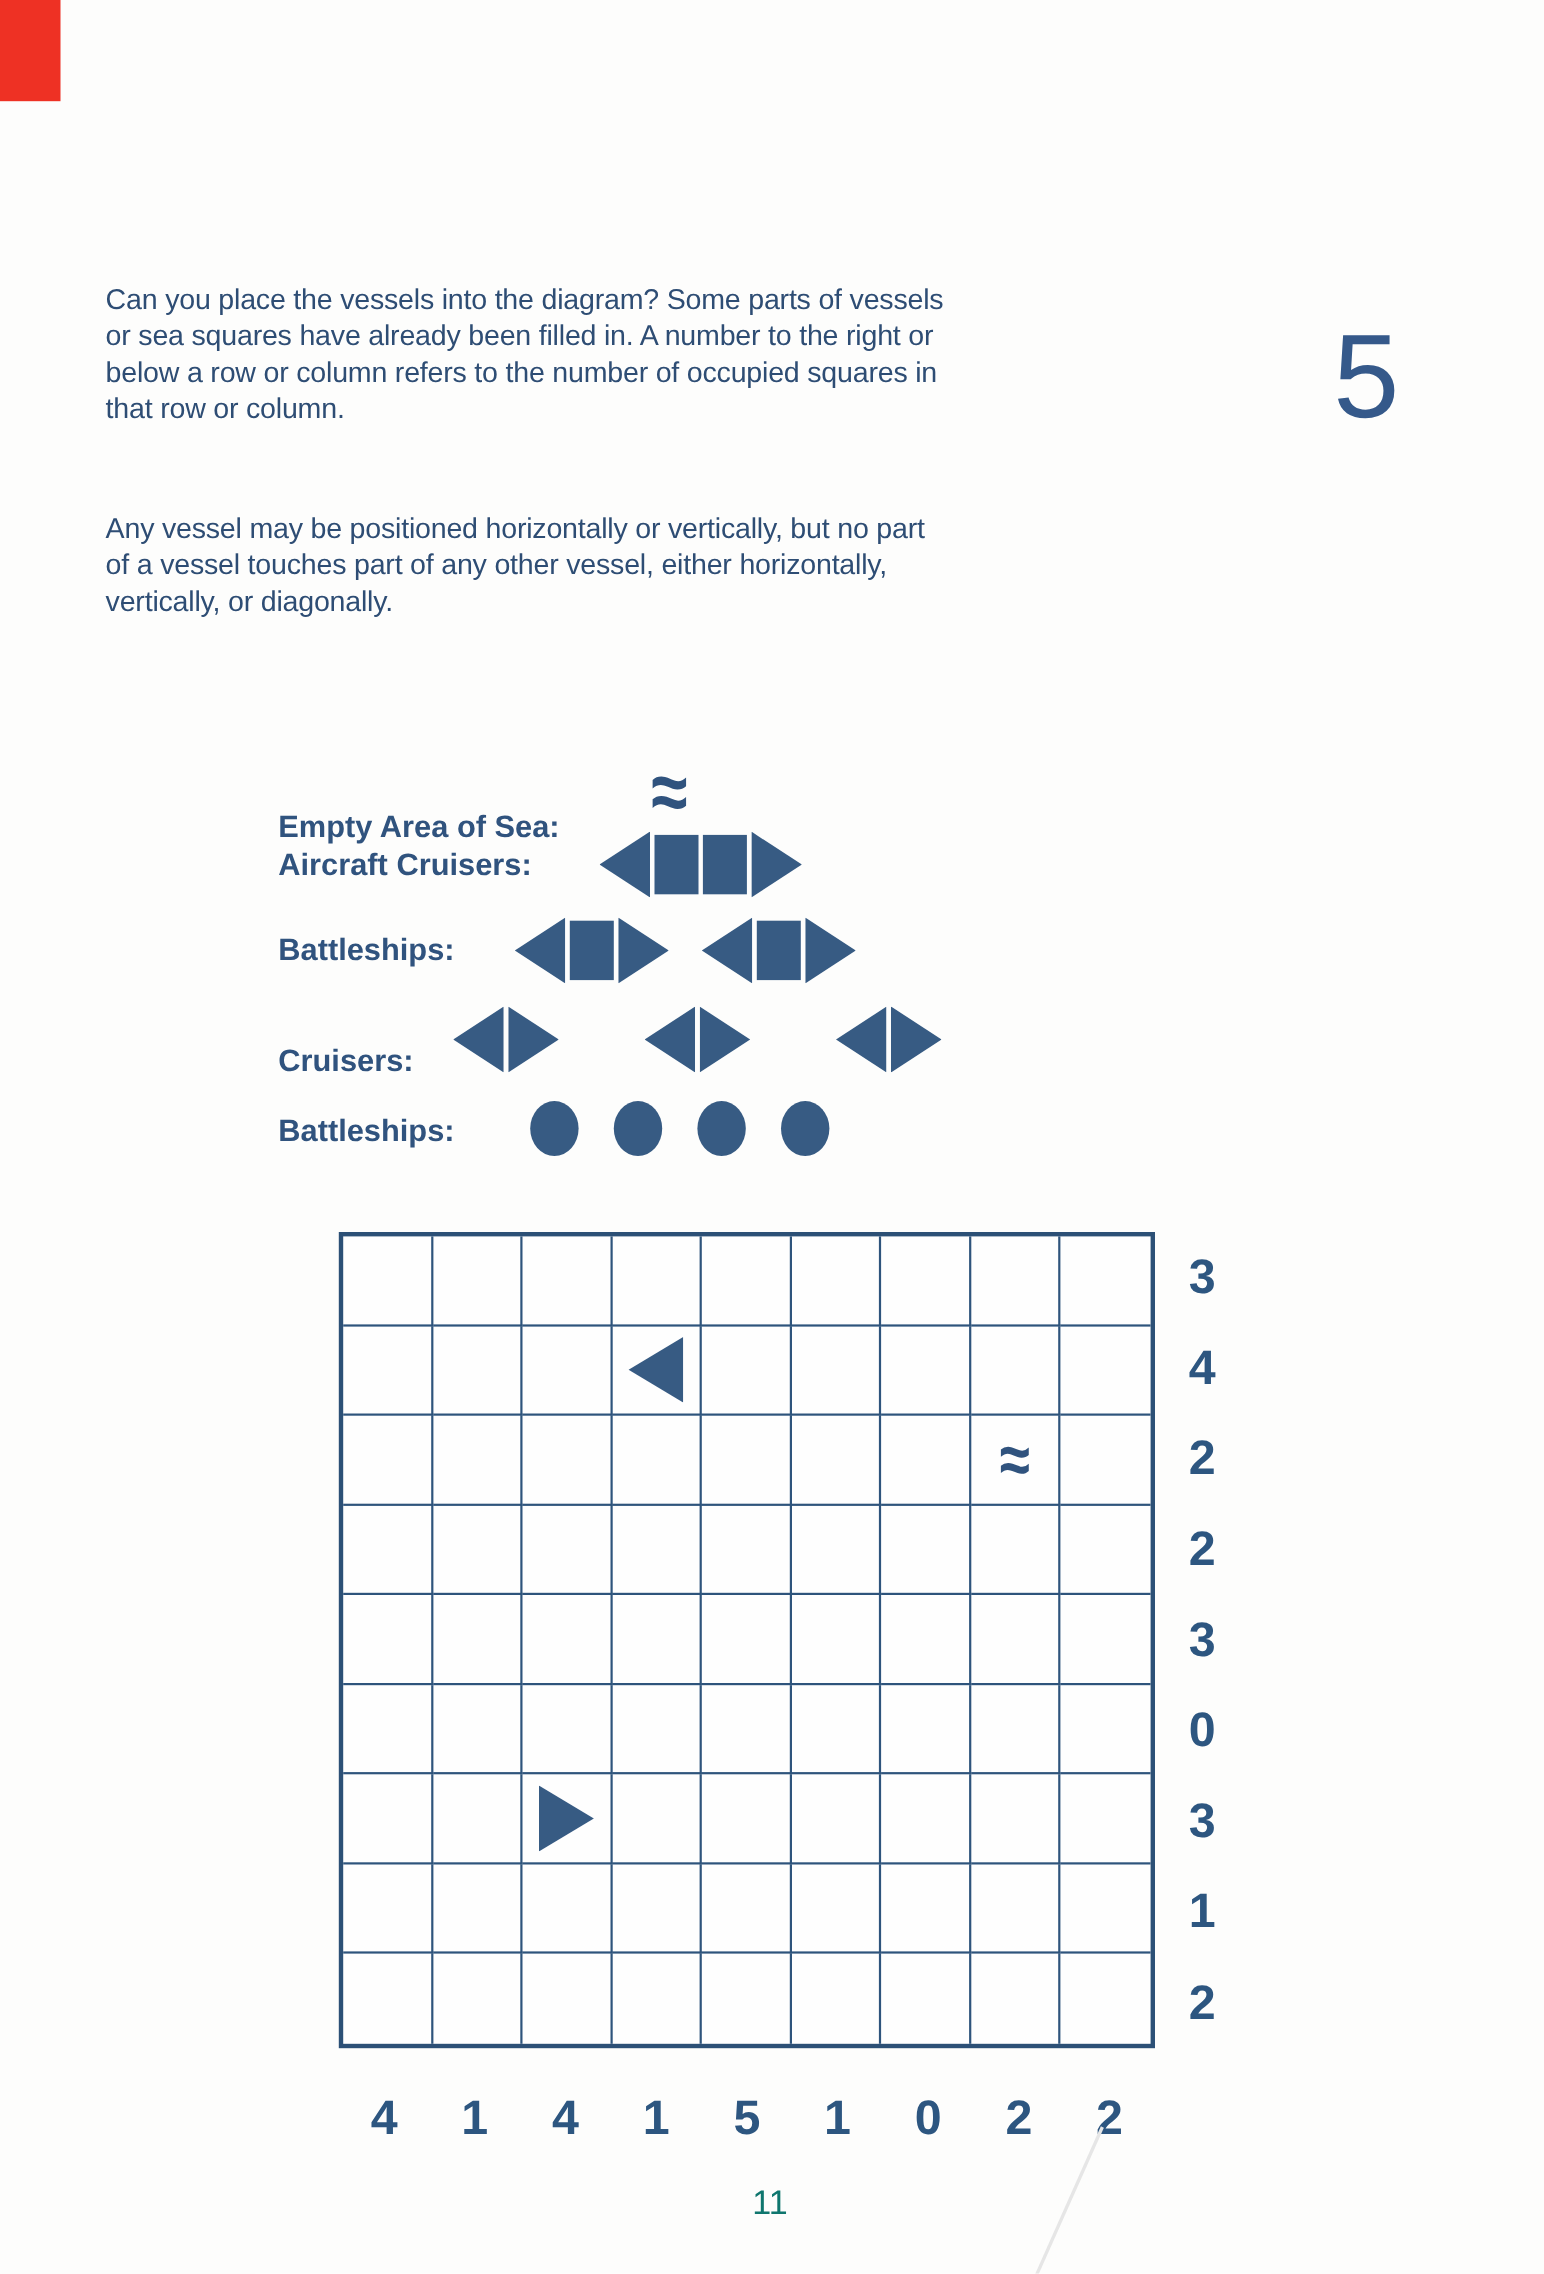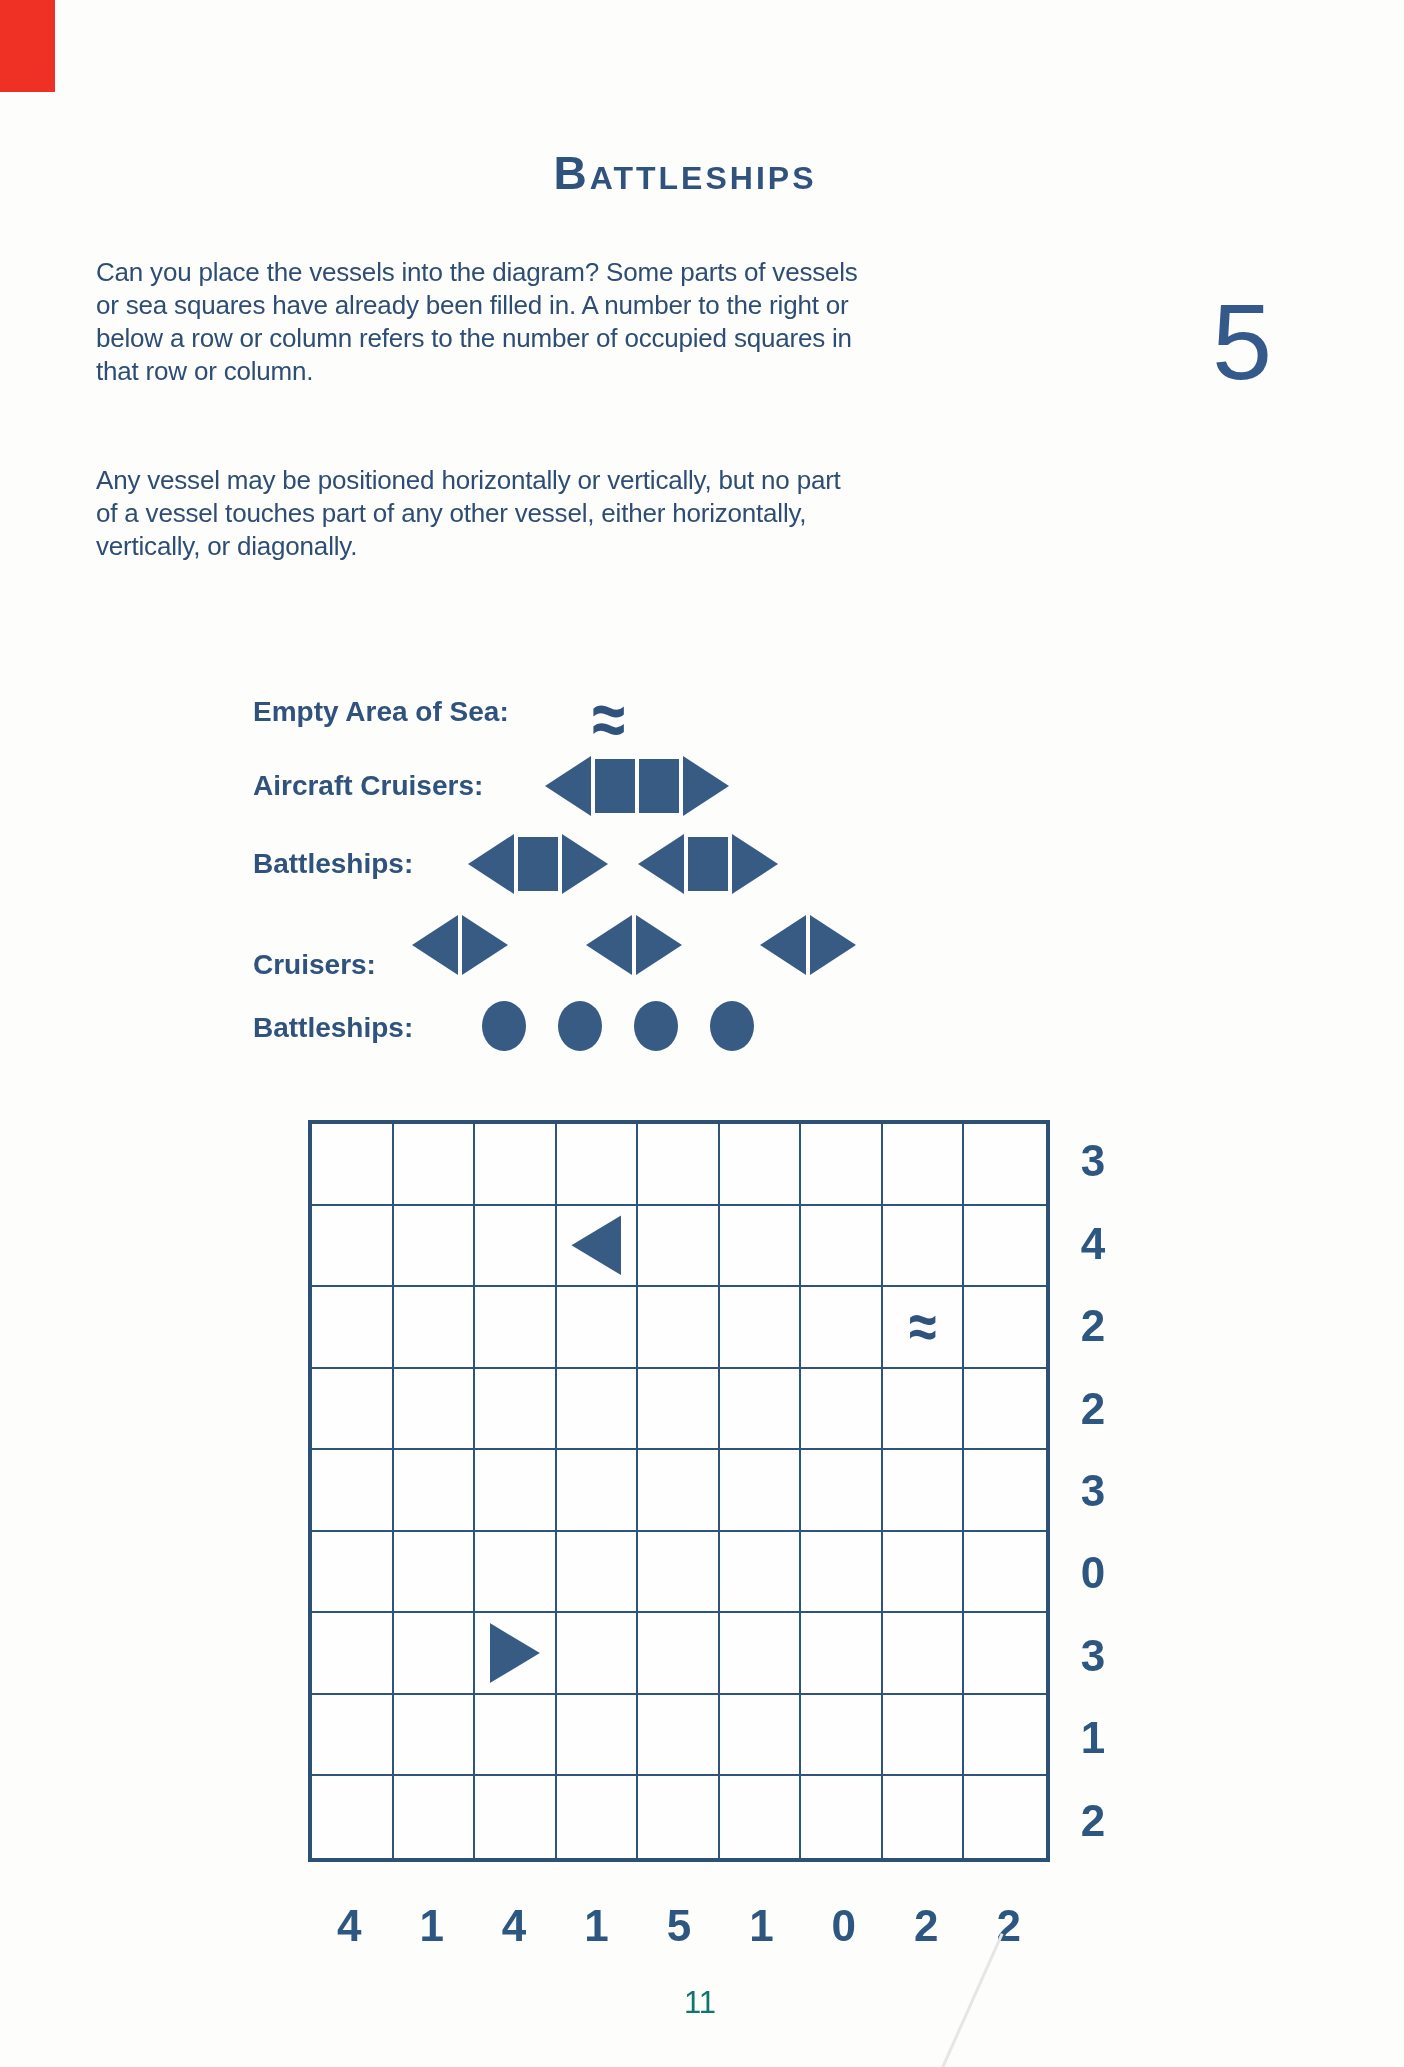--- a/index.html
+++ b/index.html
@@ -93,33 +93,32 @@
     background:#e6e6e6; transform:rotate(24deg);
   }
 </style>
 </head>
 <body>
 
 <div class="page">
 
   <div class="red-tab"></div>
 
-  <div class="title">Battleships</div>
 
   <div class="puzzle-number">5</div>
 
   <div class="para para1">Can you place the vessels into the diagram? Some parts of vessels
 or sea squares have already been filled in. A number to the right or
 below a row or column refers to the number of occupied squares in
 that row or column.</div>
   <div class="para para2">Any vessel may be positioned horizontally or vertically, but no part
 of a vessel touches part of any other vessel, either horizontally,
 vertically, or diagonally.</div>
 
-  <div class="lg-label" style="top:696px">Empty Area of Sea:</div>
+  <div class="lg-label" style="top:736px">Empty Area of Sea:</div>
   <div class="lg-label" style="top:770px">Aircraft Cruisers:</div>
   <div class="lg-label" style="top:848px">Battleships:</div>
   <div class="lg-label" style="top:949px">Cruisers:</div>
   <div class="lg-label" style="top:1012px">Battleships:</div>
 
   <div class="lg-ships row-water">
       <div class="ship">
         <span class="wave-glyph">≈</span>
       </div>
     </div>

